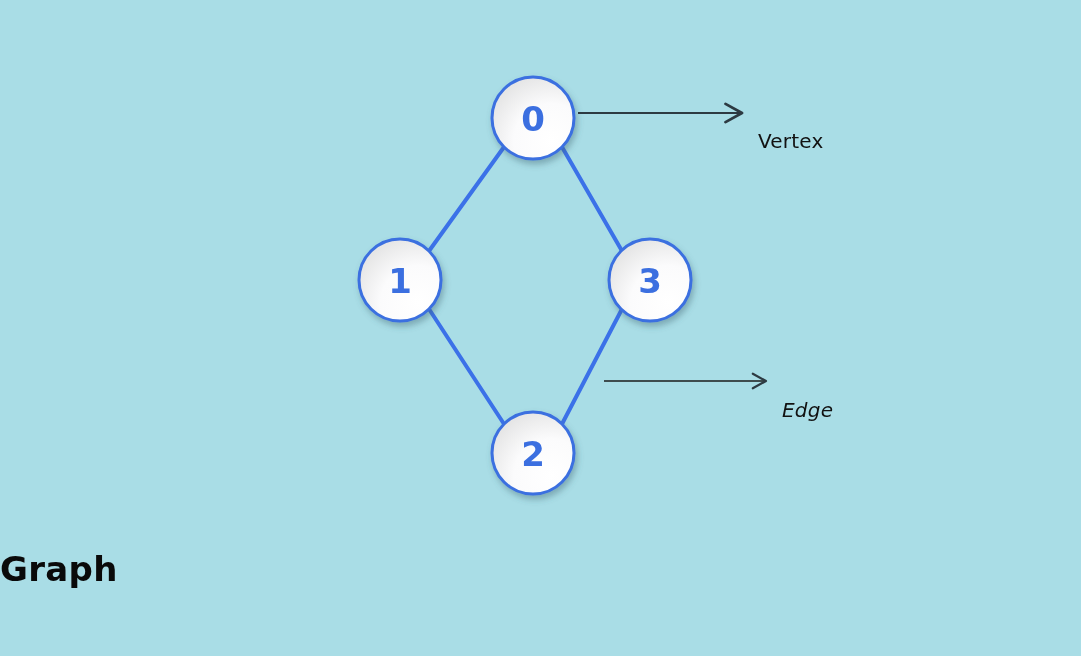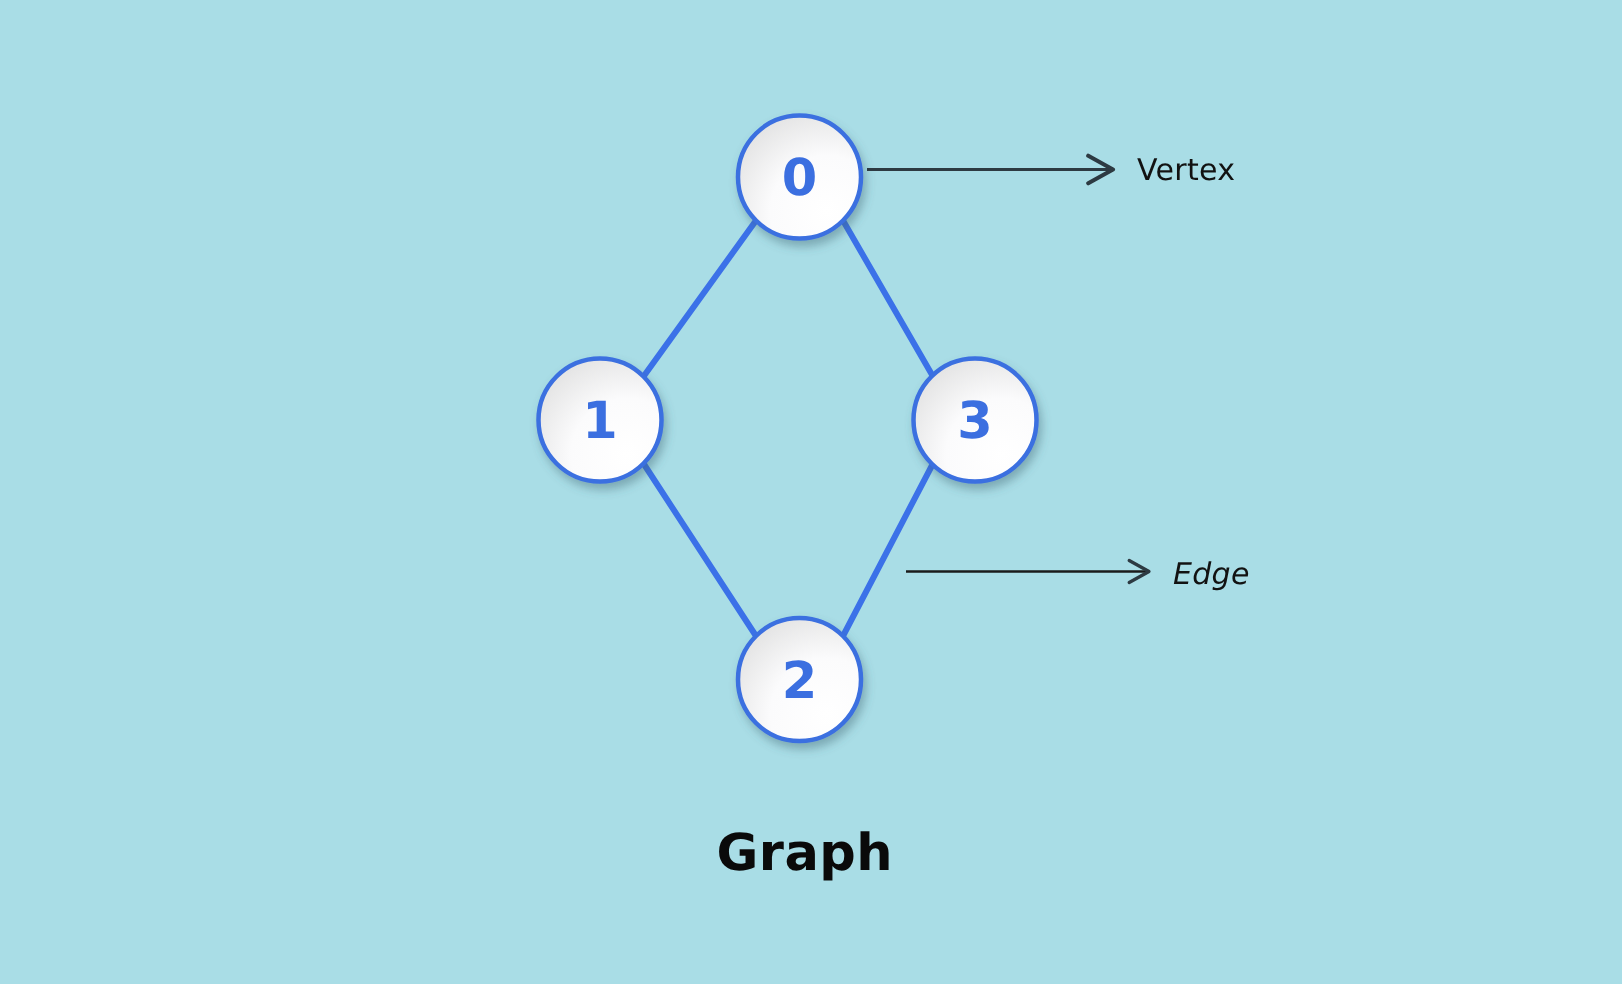--- a/index.html
+++ b/index.html
@@ -34,36 +34,37 @@
     text-anchor: middle;
     user-select: none;
   }
   .annot-label {
     position: absolute;
     font-family: "DejaVu Sans", sans-serif;
     font-size: 20px;
     color: #121212;
     white-space: nowrap;
     letter-spacing: 0.2px;
+    margin-top: 28px;
   }
   #vertex-label {
     left: 758px;
     top: 101px;
   }
   #edge-label {
     left: 782px;
     top: 370px;
     font-style: italic;
   }
   #graph-title {
     position: absolute;
     left: 0;
     top: 549px;
     width: 1073px;
-    text-align: center;
+    text-align: left;
     font-family: "DejaVu Sans", sans-serif;
     font-weight: bold;
     font-size: 34px;
     color: #0a0a0a;
     letter-spacing: 0.3px;
   }
 </style>
 </head>
 <body>
 

